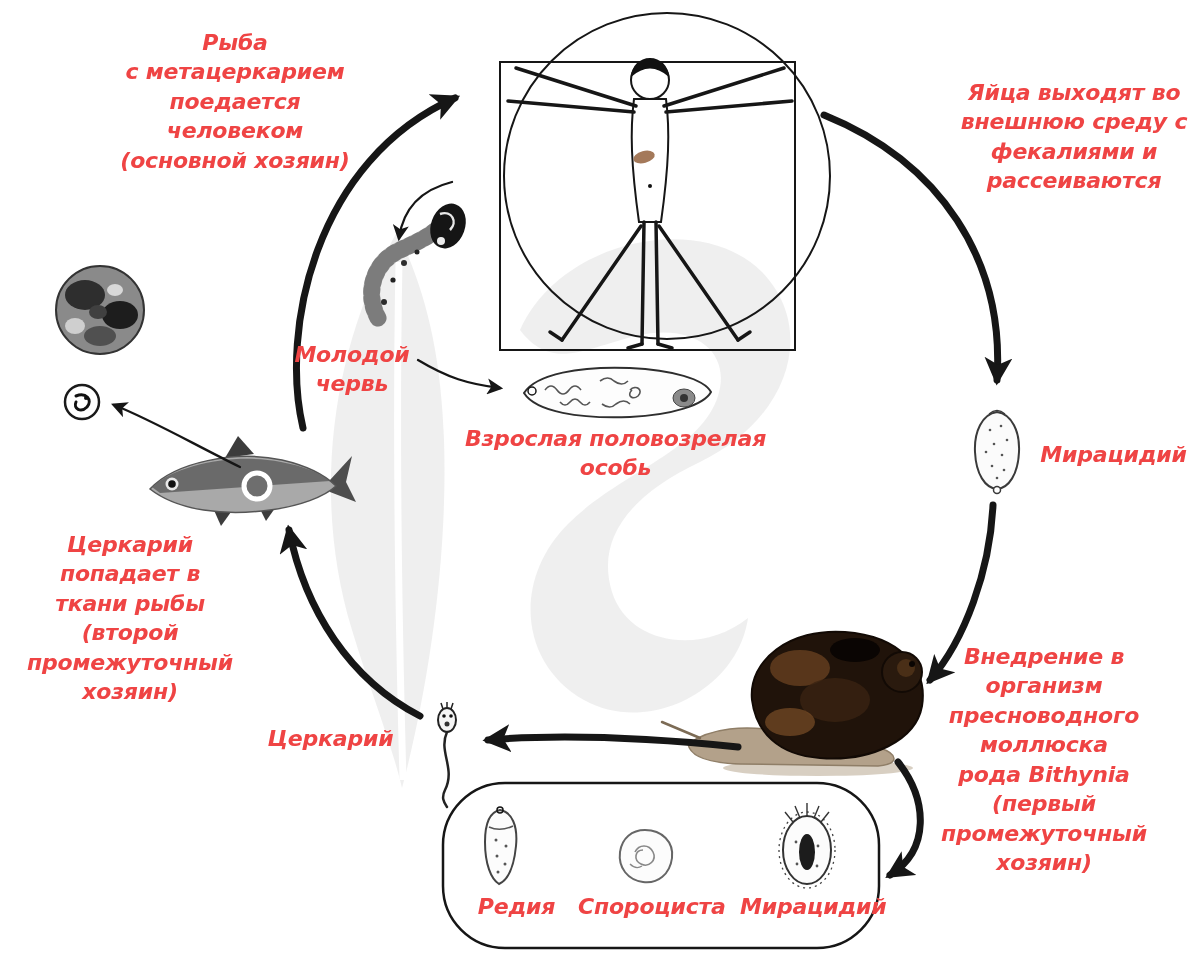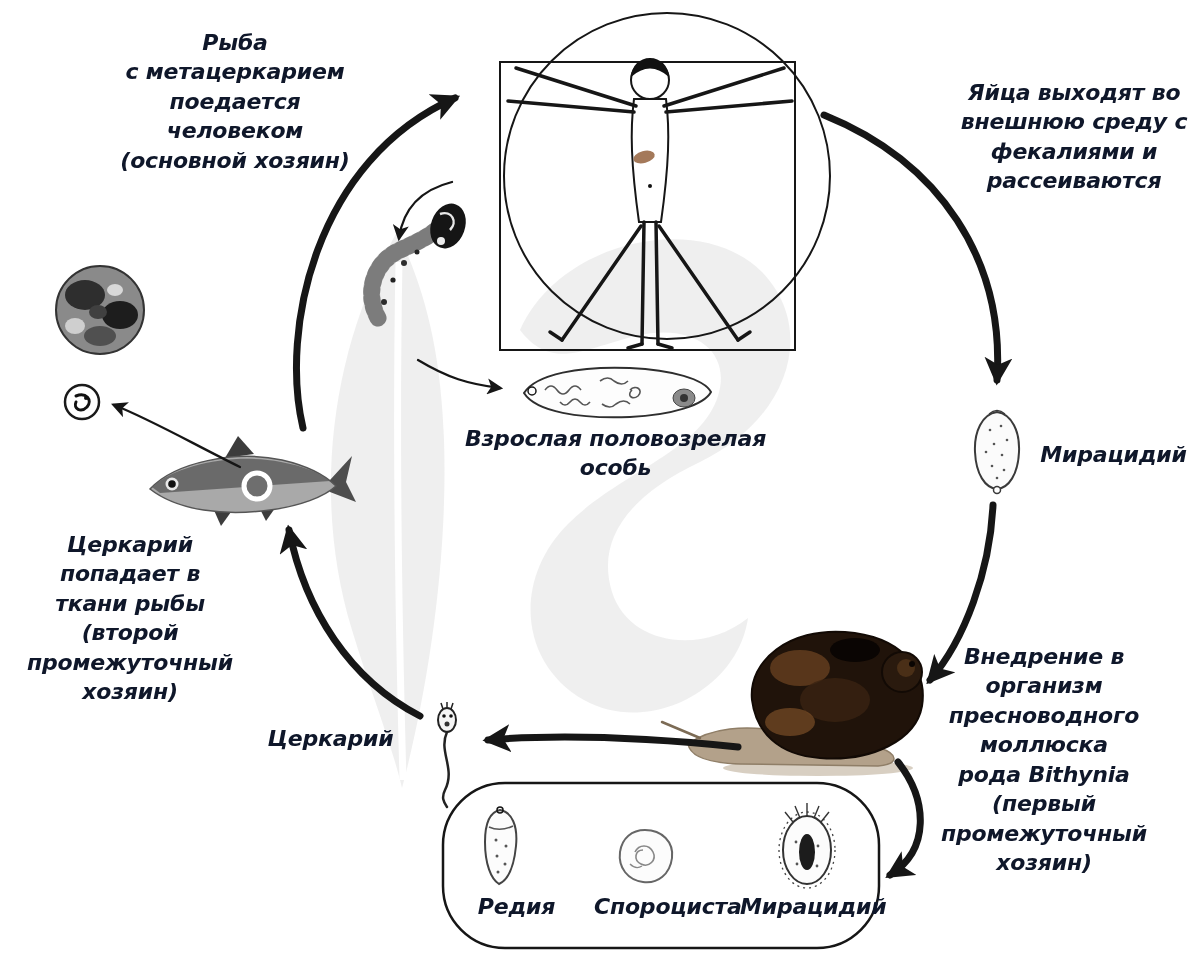--- a/index.html
+++ b/index.html
@@ -4,21 +4,21 @@
 <style>
   * { margin:0; padding:0; box-sizing:border-box; }
   html,body { background:#ffffff; }
   .canvas {
     position:relative; width:1200px; height:974px; background:#ffffff;
     overflow:hidden; font-family:"DejaVu Sans", sans-serif;
   }
   .layer { position:absolute; left:0; top:0; width:1200px; height:974px; }
   .label {
     position:absolute; white-space:pre-line; text-align:center;
-    font-style:italic; font-weight:600; color:#0f172a;
+    font-style:italic; font-weight:600; color:#ef4444;
     font-size:22px; line-height:1.34; letter-spacing:-0.2px;
   }
   .thick { stroke:#161616; stroke-width:7; fill:none; stroke-linecap:round; }
   .thin  { stroke:#161616; stroke-width:2.3; fill:none; stroke-linecap:round; }
   .outline { fill:none; stroke:#161616; }
 </style>
 </head>
 <body>
 
 <div class="canvas">
@@ -230,32 +230,34 @@
 
   <div class="label" style="left:934px; top:642px; width:220px;">Внедрение в
 организм
 пресноводного
 моллюска
 рода Bithynia
 (первый
 промежуточный
 хозяин)</div>
 
+  <div class="label" style="left:282px; top:340px; width:140px;">Молодой
+червь</div>
 
   <div class="label" style="left:448px; top:424px; width:335px;text-align:center;">Взрослая половозрелая
 особь</div>
 
   <div class="label" style="left:258px; top:724px; width:145px;">Церкарий</div>
 
   <div class="label" style="left:15px; top:530px; width:230px;">Церкарий
 попадает в
 ткани рыбы
 (второй
 промежуточный
 хозяин)</div>
 
   <div class="label" style="left:464px; top:892px; width:105px;">Редия</div>
 
-  <div class="label" style="left:578px; top:892px; width:140px;margin-left:16px;">Спороциста</div>
+  <div class="label" style="left:578px; top:892px; width:140px;">Спороциста</div>
 
   <div class="label" style="left:740px; top:892px; width:145px;">Мирацидий</div>
 
 </div>
 
 </body></html>

